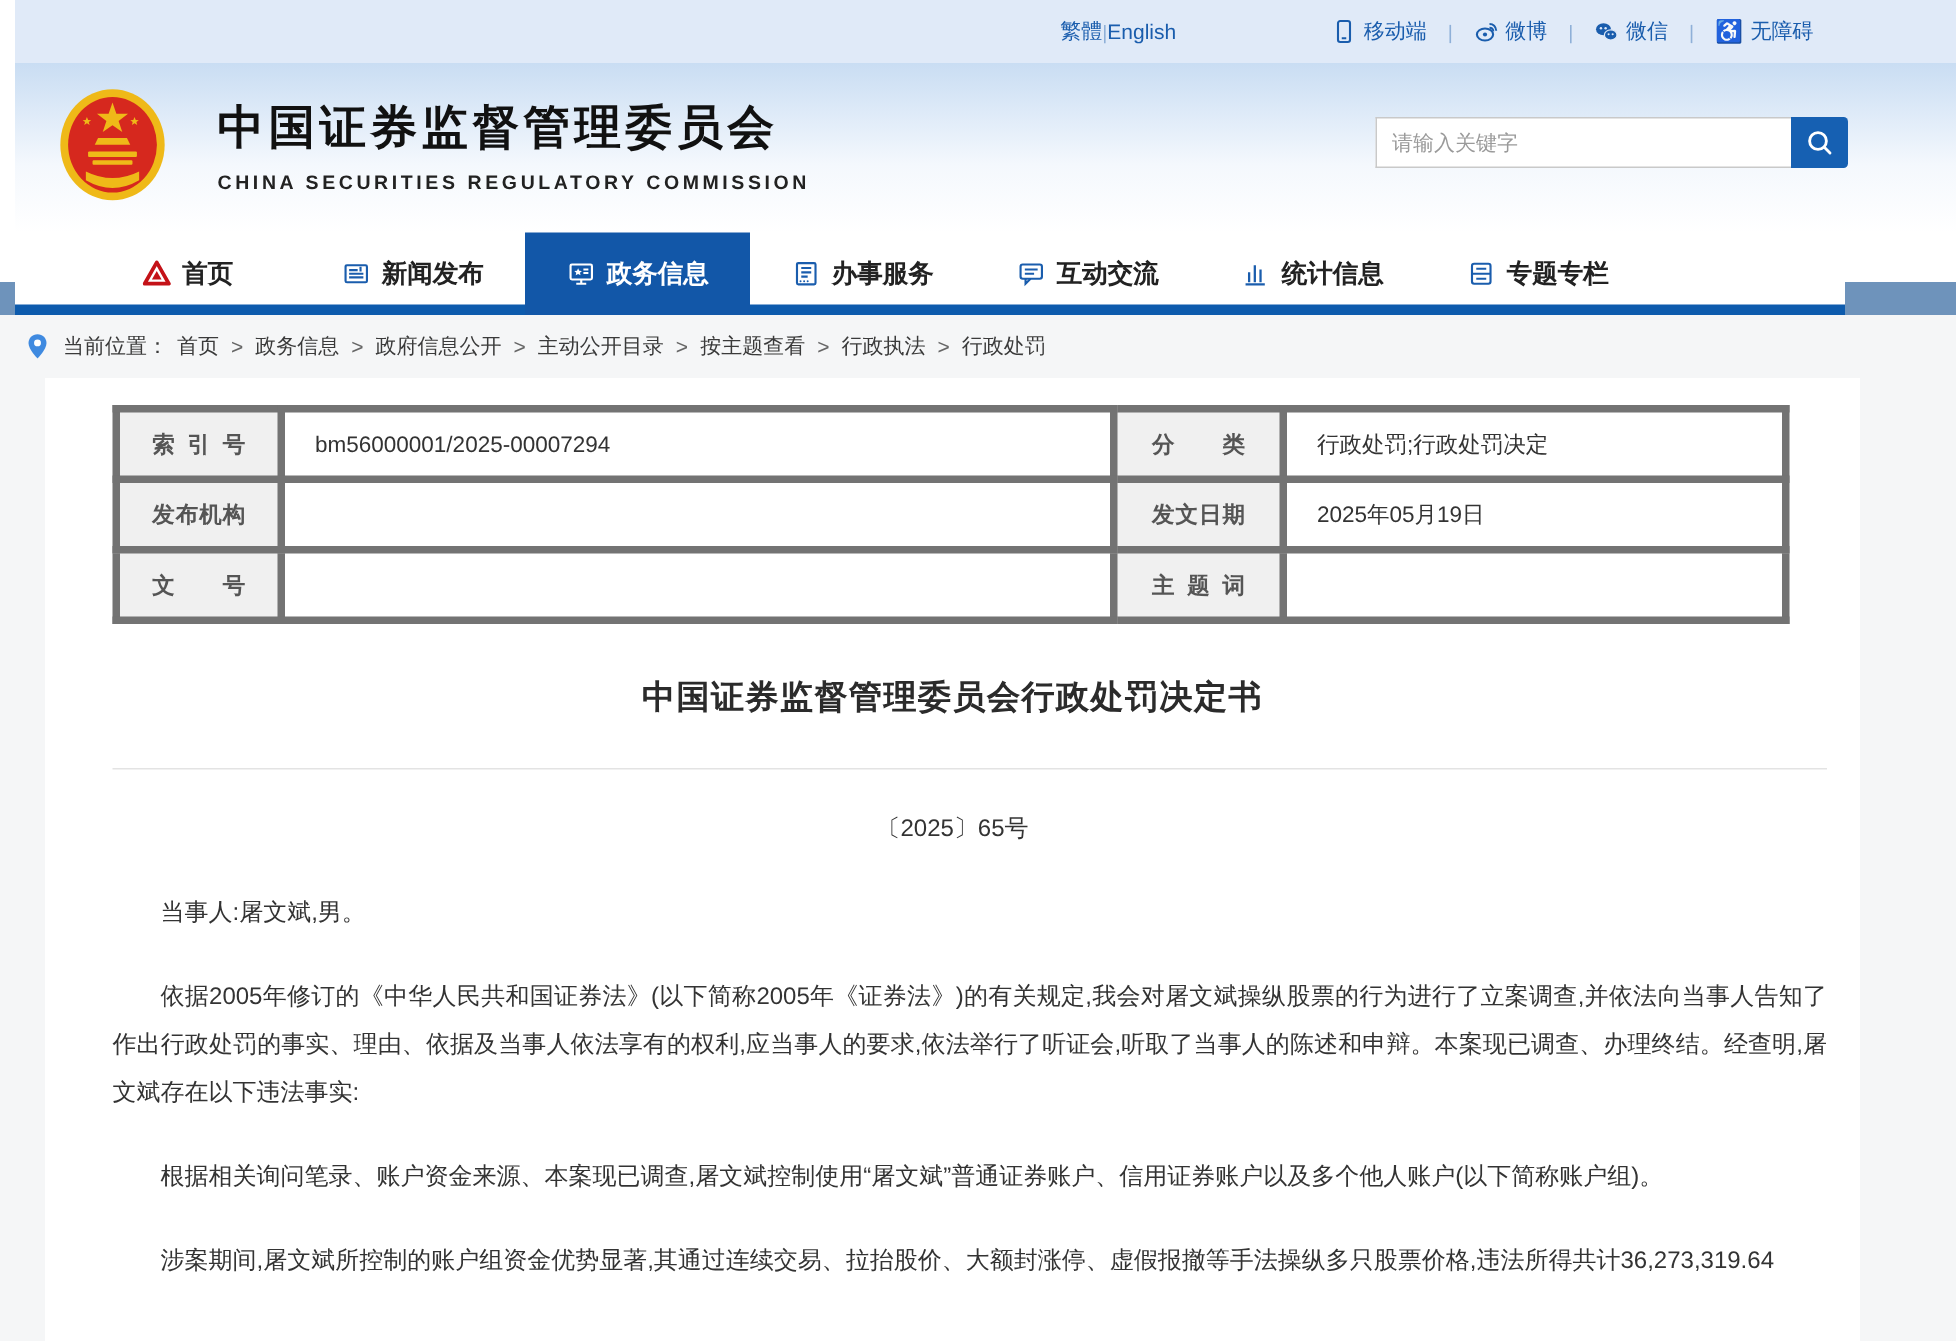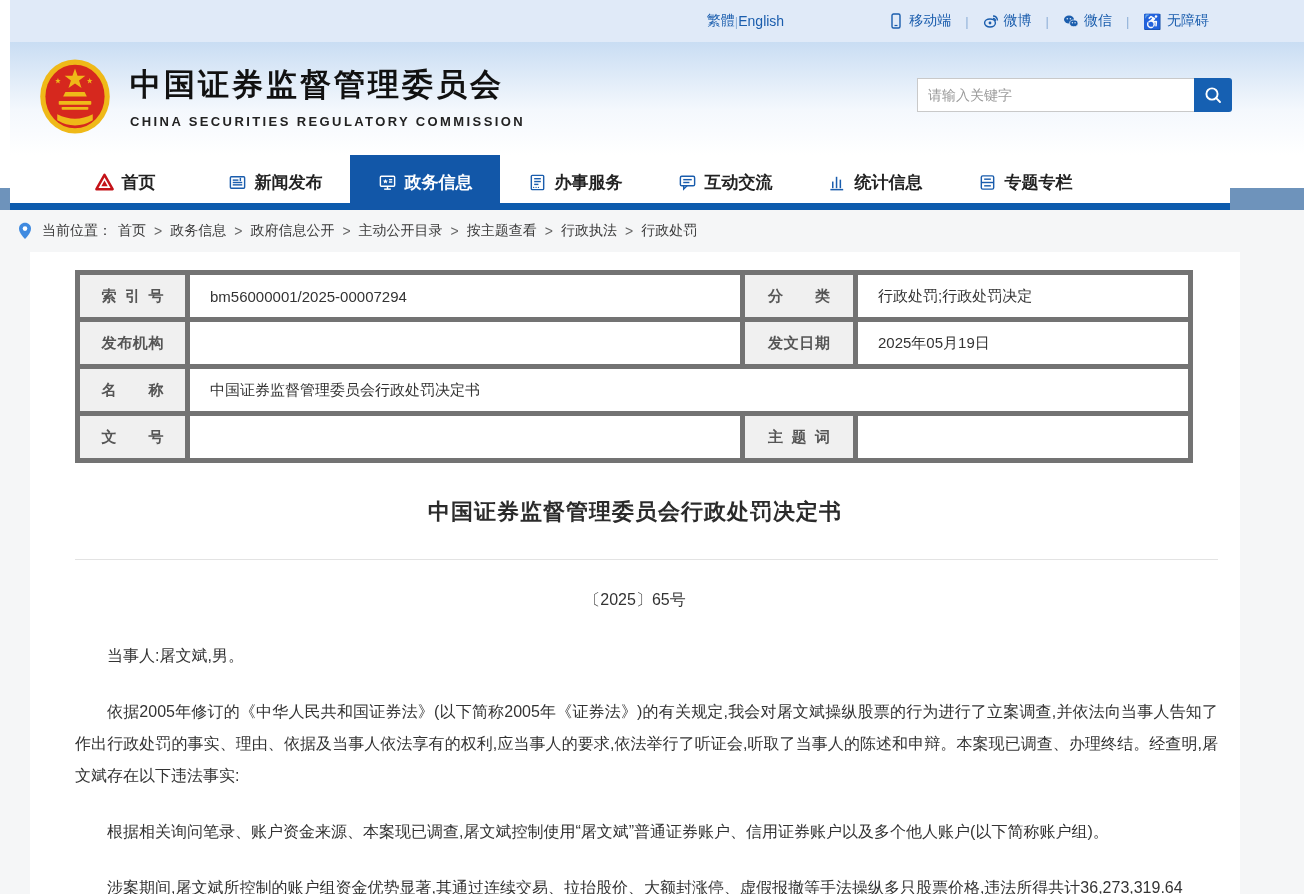--- a/index.html
+++ b/index.html
@@ -23,21 +23,21 @@
   .tb-icon { width:16px; height:16px; display:inline-block; }
   .wheel { font-size:15px; line-height:1; }
   
   .header {
     margin-left:10px; height:113px;
     background:linear-gradient(#c9ddf3, #f4f8fd 60%, #ffffff);
     position:relative;
     display:flex; align-items:center;
   }
   .emblem { position:absolute; left:28px; top:16px; width:74px; height:80px; }
-  .site-titles { position:absolute; left:120px; top:22px; }
+  .site-titles { position:absolute; left:135px; top:22px; }
   .site-title-zh { font-size:31px; font-weight:bold; color:#111; letter-spacing:3px; }
   .site-title-en { font-size:13px; font-weight:bold; color:#222; letter-spacing:2.4px; margin-top:8px; }
   .search-box { position:absolute; right:72px; top:36px; width:315px; height:48px; display:flex; }
   .search-input {
     flex:1; height:34px; border:1px solid #c9c9c9; border-right:none; background:#fff;
     padding:0 10px; font-size:14px; color:#333; outline:none;
     font-family:"Liberation Sans", sans-serif;
   }
   .search-input::placeholder { color:#9a9a9a; }
   .search-btn {
@@ -280,24 +280,20 @@
         <td class="meta-label"><span>分类</span></td>
         <td class="meta-value">行政处罚;行政处罚决定</td>
       </tr>
       <tr>
         <td class="meta-label"><span>发布机构</span></td>
         <td class="meta-value"></td>
         <td class="meta-label"><span>发文日期</span></td>
         <td class="meta-value">2025年05月19日</td>
       </tr>
       <tr>
-        <td class="meta-label"><span>名称</span></td>
-        <td class="meta-value" colspan="3">中国证券监督管理委员会行政处罚决定书</td>
-      </tr>
-      <tr>
         <td class="meta-label"><span>文号</span></td>
         <td class="meta-value"></td>
         <td class="meta-label"><span>主题词</span></td>
         <td class="meta-value"></td>
       </tr>
     </tbody>
       </table>
 
     <h1 class="doc-title">中国证券监督管理委员会行政处罚决定书</h1>
 

